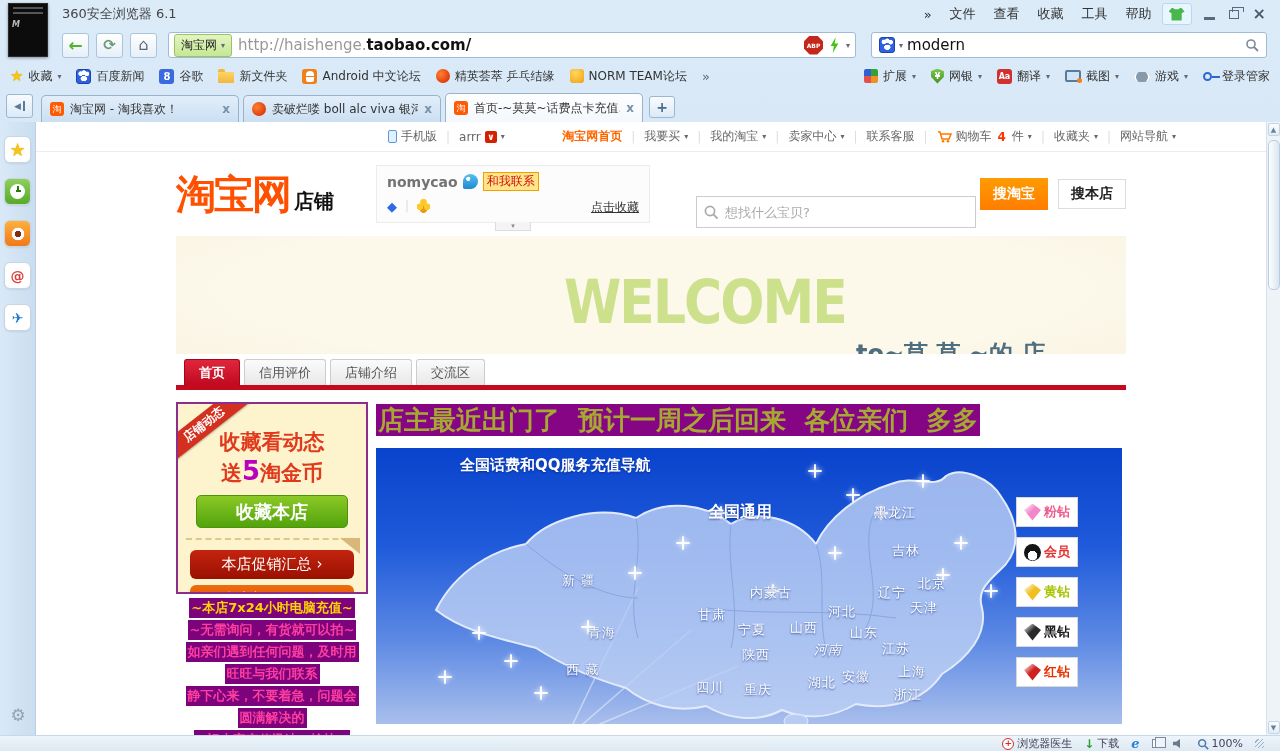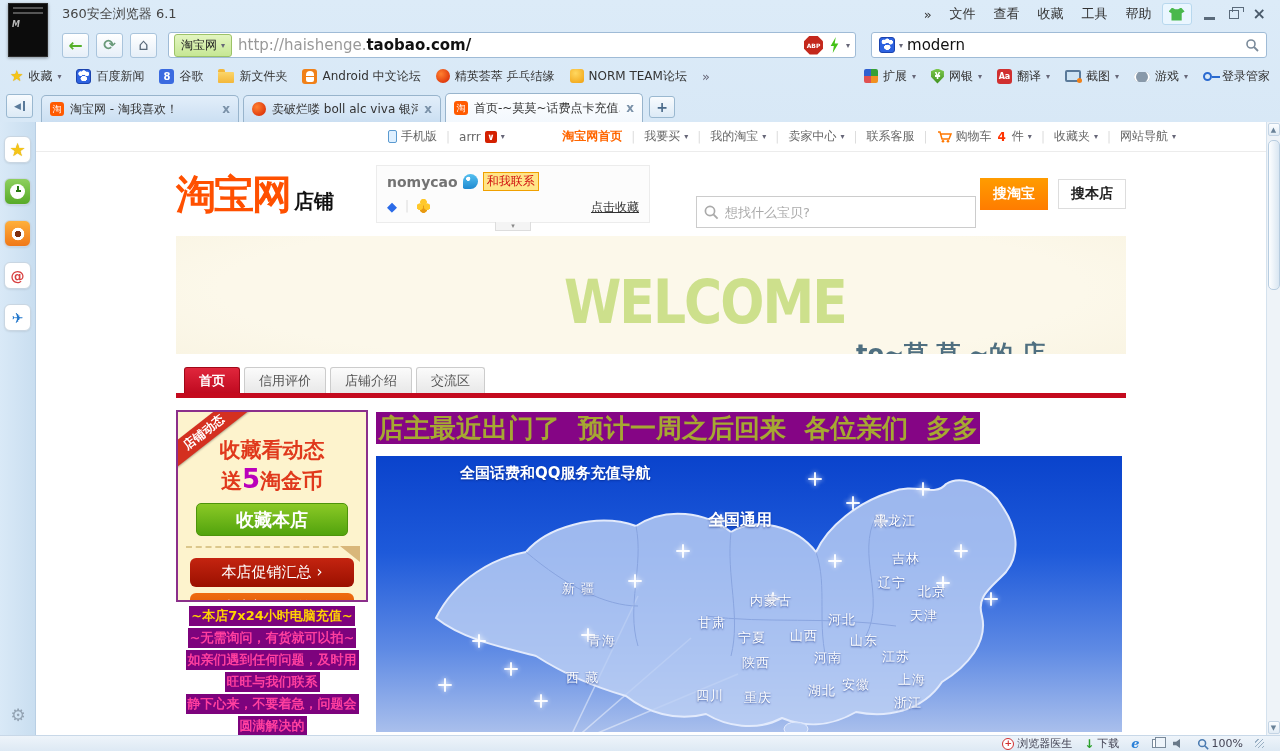--- a/index.html
+++ b/index.html
@@ -173,21 +173,21 @@
                 font-size:14px; border:none; margin-left:4px; font-family:inherit;}
   .btn-white { height:30px; padding:0 12px; background:#fff; border:1px solid #ddd; color:#222; font-weight:bold;
                font-size:14px; margin-left:10px; font-family:inherit;}
 
   .banner { width:950px; height:118px; margin:6px 0 0 140px; position:relative; overflow:hidden;
             background:radial-gradient(130% 180% at 50% 45%, #fcf8ea 35%, #f0e8cc 100%); }
   .welcome { position:absolute; left:388px; top:40px; font-size:52px; font-weight:bold; color:#cde08c;
              letter-spacing:-2px; transform:scaleY(1.15); line-height:1; }
   .banner-sub { position:absolute; left:680px; top:58px; font-size:24px; font-weight:bold; color:#4f6f80; white-space:nowrap;margin-top:44px;}
 
-  .shoptabs { width:950px; margin-left:140px; margin-top:12px; position:relative; height:32px; }
+  .shoptabs { width:950px; margin-left:140px; margin-top:4px; position:relative; height:32px; }
   .st-row { display:flex; gap:4px; padding-left:8px; align-items:flex-end; height:27px;}
   .stab { height:26px; padding:0 14px; display:flex; align-items:center; font-size:13px; color:#555;
           background:linear-gradient(#fbfbfb,#e8e8e8); border:1px solid #ccc; border-bottom:none; border-radius:3px 3px 0 0; }
   .stab.active { background:linear-gradient(#e0263c,#c00a20); color:#fff; font-weight:bold; border-color:#a00818; }
   .st-bar { position:absolute; left:0; bottom:0; width:950px; height:5px; background:#c40a1e; }
 
   .main-row { width:950px; margin:12px 0 0 140px; display:flex; gap:8px; align-items:flex-start; }
 
   
   .side { width:192px; flex:none; }
@@ -588,42 +588,64 @@
                 <span class="spark" style="left: 62px; top: 222px;"></span>
                 <span class="spark" style="left: 432px; top: 16px;"></span>
                 <span class="spark" style="left: 470px; top: 40px;"></span>
                 <span class="spark" style="left: 560px; top: 120px;"></span>
               </span>
             <span class="map-title" style="left:84px; top:8px">全国话费和QQ服务充值导航</span>
             <span class="map-national" style="left:332px; top:54px">全国通用</span>
             <span class="china-map-labels" style="position:absolute;left:0;top:0;width:746px;height:276px;display:block">
                 <span class="province" style="left: 498px; top: 56px;">黑龙江</span>
                 <span class="province" style="left: 516px; top: 94px;">吉林</span>
-                <span class="province" style="left: 502px; top: 118px;">辽宁</span>
+                <span class="province" style="left: 502px; top: 136px;">辽宁</span>
                 <span class="province" style="left: 542px; top: 127px;">北京</span>
                 <span class="province" style="left: 534px; top: 151px;">天津</span>
                 <span class="province" style="left: 452px; top: 155px;">河北</span>
                 <span class="province" style="left: 474px; top: 176px;">山东</span>
                 <span class="province" style="left: 414px; top: 171px;">山西</span>
                 <span class="province" style="left: 374px; top: 136px;">内蒙古</span>
                 <span class="province" style="left: 186px; top: 124px;">新 疆</span>
                 <span class="province" style="left: 322px; top: 158px;">甘肃</span>
                 <span class="province" style="left: 362px; top: 173px;">宁夏</span>
                 <span class="province" style="left: 212px; top: 176px;">青海</span>
                 <span class="province" style="left: 366px; top: 198px;">陕西</span>
-                <span class="province" style="left: 438px; top: 193px;">河南</span>
+                <span class="province" style="left: 438px; top: 193px; font-style: italic;">河南</span>
                 <span class="province" style="left: 506px; top: 192px;">江苏</span>
                 <span class="province" style="left: 190px; top: 213px;">西 藏</span>
                 <span class="province" style="left: 466px; top: 220px;">安徽</span>
                 <span class="province" style="left: 522px; top: 215px;">上海</span>
                 <span class="province" style="left: 432px; top: 226px;">湖北</span>
                 <span class="province" style="left: 320px; top: 231px;">四川</span>
                 <span class="province" style="left: 368px; top: 233px;">重庆</span>
                 <span class="province" style="left: 518px; top: 238px;">浙江</span>
               </span>
+            <div class="qq-services">
+                <div class="service-box">
+                  <span class="svc-diamond" style="background: linear-gradient(135deg, rgb(255, 255, 255) 0%, rgb(242, 134, 200) 45%);"></span>
+                  <span class="svc-label" style="color: rgb(239, 90, 140);">粉钻</span>
+                </div>
+                <div class="service-box">
+                  <span class="svc-penguin"></span>
+                  <span class="svc-label" style="color: rgb(229, 48, 48);">会员</span>
+                </div>
+                <div class="service-box">
+                  <span class="svc-diamond" style="background: linear-gradient(135deg, rgb(255, 255, 255) 0%, rgb(240, 192, 32) 45%);"></span>
+                  <span class="svc-label" style="color: rgb(168, 196, 0);">黄钻</span>
+                </div>
+                <div class="service-box">
+                  <span class="svc-diamond" style="background: linear-gradient(135deg, rgb(255, 255, 255) 0%, rgb(42, 42, 42) 45%);"></span>
+                  <span class="svc-label" style="color: rgb(26, 26, 26);">黑钻</span>
+                </div>
+                <div class="service-box">
+                  <span class="svc-diamond" style="background: linear-gradient(135deg, rgb(255, 255, 255) 0%, rgb(208, 32, 32) 45%);"></span>
+                  <span class="svc-label" style="color: rgb(232, 48, 0);">红钻</span>
+                </div>
+              </div>
           </div>
         </div>
       </div>
     </div>
 
     <div class="vscroll">
       <div class="vs-btn">▲</div>
       <div class="vs-track">
           <div class="vs-thumb"></div>
         </div>

